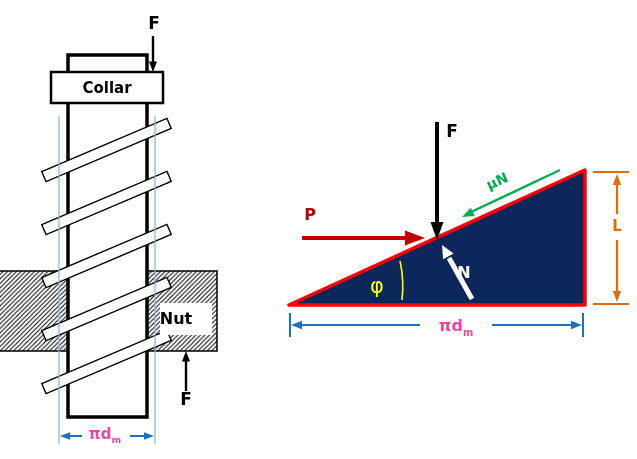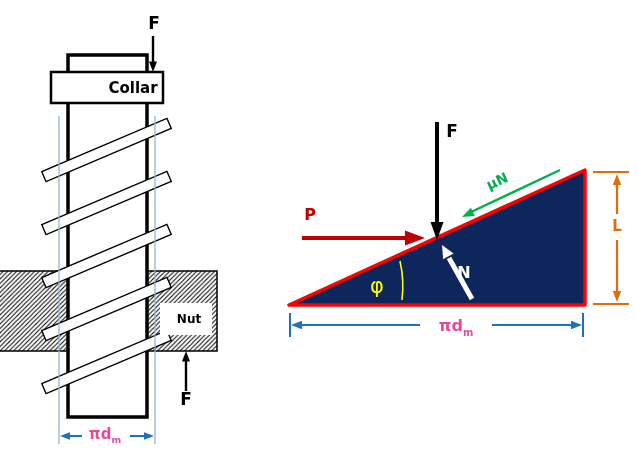--- a/index.html
+++ b/index.html
@@ -113,23 +113,23 @@
         <path d="M290 313 V337 M583 313 V337" stroke-width="2" fill="none"></path>
         <path d="M297 325 H420 M492 325 H576" stroke-width="2" fill="none"></path>
         <polygon points="291,325 302,320.8 302,329.2" stroke="none"></polygon>
         <polygon points="582,325 571,320.8 571,329.2" stroke="none"></polygon>
       </g>
     </g>
   </svg>
 
   <div class="lbl ink" style="left:154px;top:23px;font-size:17px;">F</div>
 
-  <div class="lbl ink" style="left:107px;top:88px;font-size:15px;margin-left:26px;">Collar</div>
+  <div class="lbl ink" style="left:107px;top:88px;font-size:15px;">Collar</div>
 
-  <div class="lbl ink" style="left:189px;top:319px;font-size:12px;">Nut</div>
+  <div class="lbl ink" style="left:176px;top:319px;font-size:16px;">Nut</div>
 
   <div class="lbl ink" style="left:186px;top:399px;font-size:17px;">F</div>
 
   <div class="lbl blue" style="left:105px;top:436px;font-size:15px;">
     <span>π</span><span>d</span><sub>m</sub>
   </div>
 
   <div class="lbl ink" style="left:452px;top:131px;font-size:17px;">F</div>
 
   <div class="lbl darkred" style="left:310px;top:215px;font-size:16px;">P</div>

